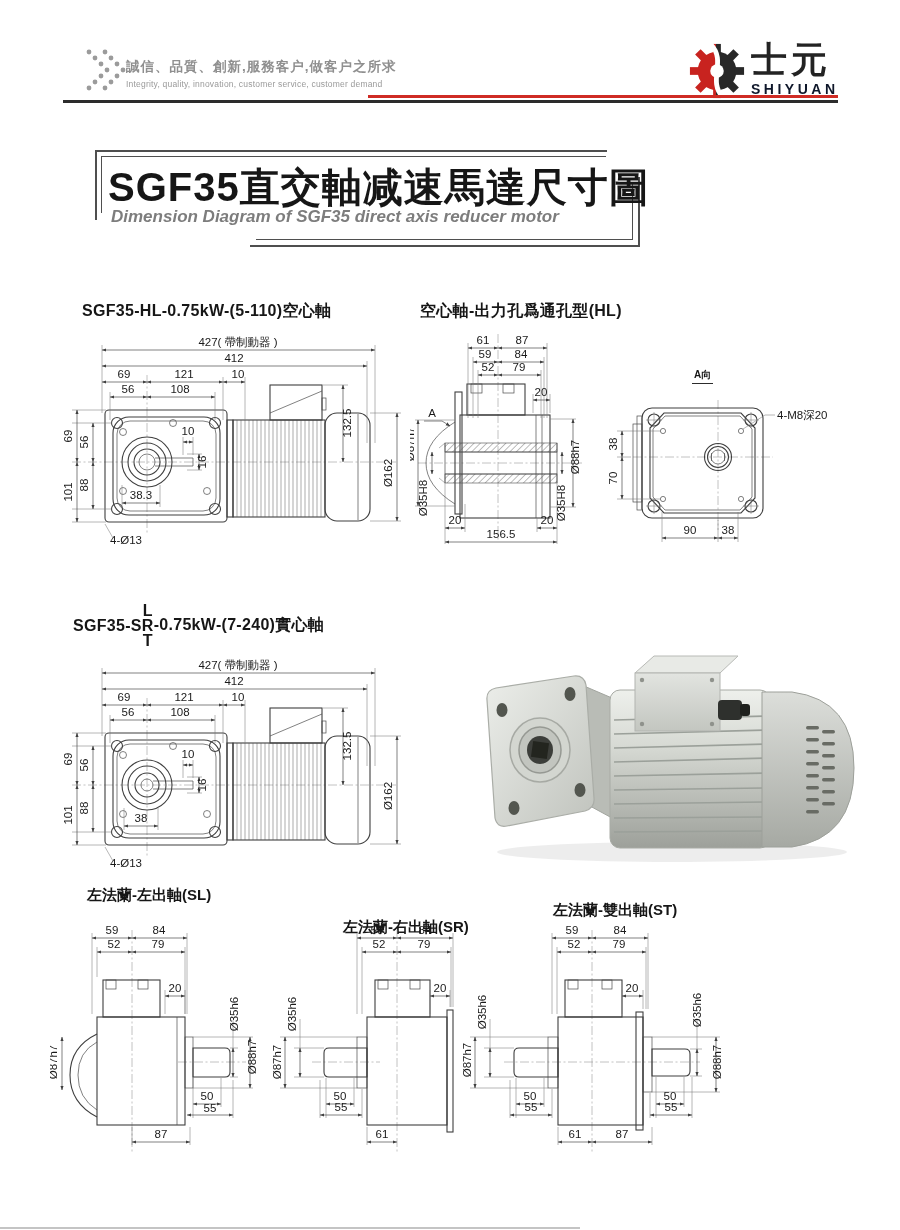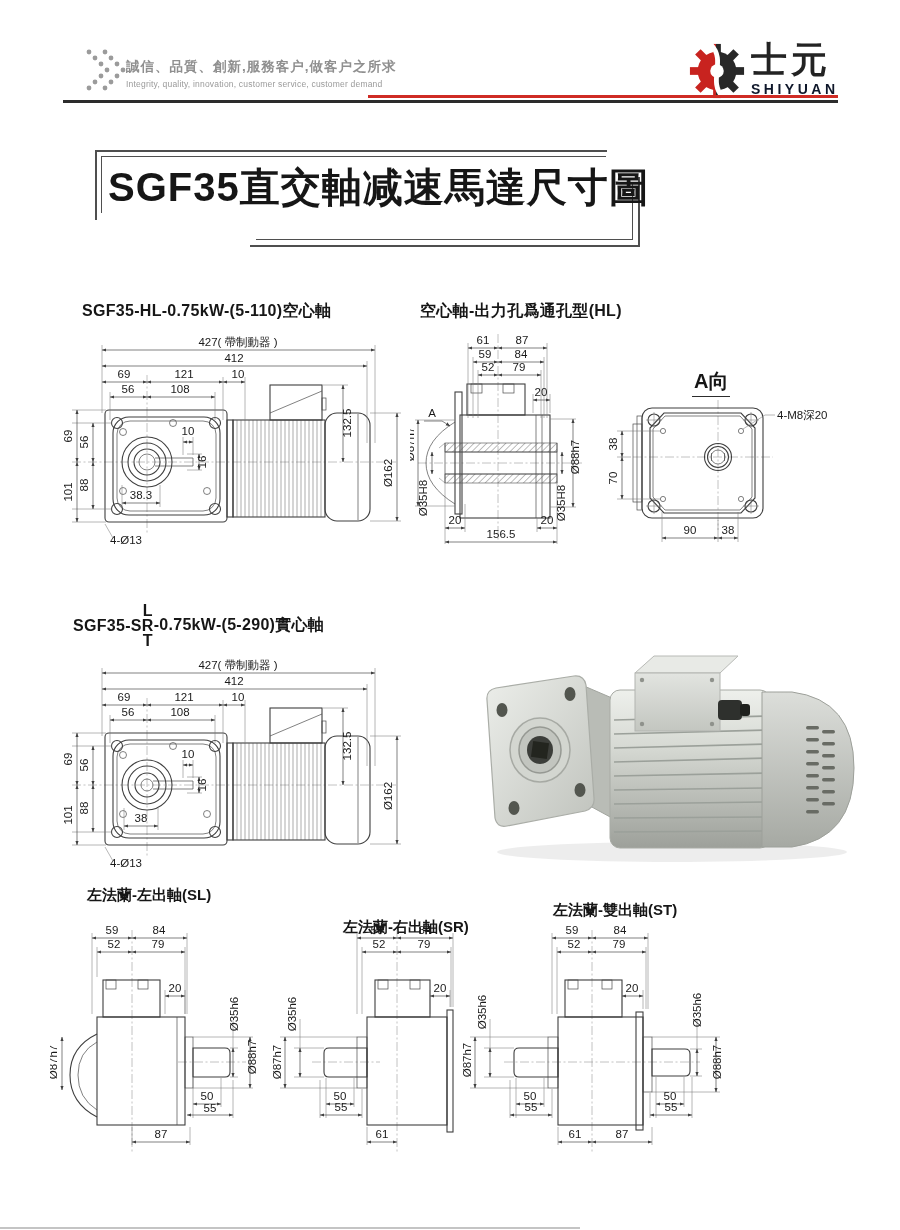--- a/index.html
+++ b/index.html
@@ -13,21 +13,21 @@
   .brand-en{font-size:14px;font-weight:800;color:#0f172a;letter-spacing:3.5px;margin-top:3px;}
   .redline{background:#cf2b24;height:2.5px;}
   .blackline{background:#2c2c2c;height:3px;}
   
   .tb-line{position:absolute;}
   .title-main{font-size:40px;font-weight:900;color:#161616;letter-spacing:1px;white-space:nowrap;text-align:center;}
   .title-sub{font-size:17px;font-weight:700;font-style:italic;color:#7d7d7d;white-space:nowrap;}
   
   .lbl{font-size:16px;font-weight:600;color:#161616;white-space:nowrap;letter-spacing:.3px;}
   .lbl-sm{font-size:15px;font-weight:600;color:#161616;white-space:nowrap;}
-  .aview-lbl{font-size:20px;font-weight:600;color:#161616;border-bottom:1.5px solid #2c2c2c;padding:0 2px 1px 2px;}
+  .aview-lbl{font-size:10px;font-weight:600;color:#161616;border-bottom:1.5px solid #2c2c2c;padding:0 2px 1px 2px;}
   .stack{display:inline-flex;flex-direction:column;align-items:center;line-height:.95;vertical-align:middle;}
   
   .ol{fill:none;stroke:#3f3f3f;stroke-width:1.1;}
   .ol2{fill:none;stroke:#4a4a4a;stroke-width:.7;}
   .dim{fill:none;stroke:#4a4a4a;stroke-width:.7;}
   .ext{fill:none;stroke:#7a7a7a;stroke-width:.55;}
   .cl{fill:none;stroke:#8f8f8f;stroke-width:.55;stroke-dasharray:9 2.5 2 2.5;}
   .fin{stroke:#555;stroke-width:.5;}
   text.d{font:11.5px "Liberation Sans",sans-serif;fill:#1a1a1a;text-anchor:middle;}
   text.ds{font:11.5px "Liberation Sans",sans-serif;fill:#1a1a1a;text-anchor:start;}
@@ -134,32 +134,33 @@
     </div>
   </div>
   <div class="abs redline" style="left:368px;top:95px;width:470px"></div>
   <div class="abs blackline" style="left:63px;top:100px;width:775px"></div>
 
   <div class="abs tb-line" style="left:95px;top:150px;width:510px;height:68px;border-top:2px solid #4f4f4f;border-left:2px solid #4f4f4f"></div>
   <div class="abs tb-line" style="left:101px;top:156px;width:504px;height:56px;border-top:1.5px solid #4f4f4f;border-left:1.5px solid #4f4f4f"></div>
   <div class="abs tb-line" style="left:250px;top:177px;width:388px;height:68px;border-bottom:2px solid #4f4f4f;border-right:2px solid #4f4f4f"></div>
   <div class="abs tb-line" style="left:256px;top:183px;width:376px;height:56px;border-bottom:1.5px solid #4f4f4f;border-right:1.5px solid #4f4f4f"></div>
   <div class="abs title-main" style="left:108px;top:160px">SGF35直交軸减速馬達尺寸圖</div>
+  <div class="abs title-sub" style="left:111px;top:207px">Dimension Diagram of SGF35 direct axis reducer motor</div>
 
   <div class="abs lbl" style="left:82px;top:301px">SGF35-HL-0.75kW-(5-110)空心軸</div>
   <div class="abs lbl" style="left:420px;top:301px">空心軸-出力孔爲通孔型(HL)</div>
   <div class="abs aview-lbl" style="left:692px;top:368px">A向</div>
   <div class="abs lbl" style="left:73px;top:603px;display:flex;align-items:center">
     <span>SGF35-S</span>
       <span class="stack">
         <span>L</span>
         <span>R</span>
         <span>T</span>
       </span>
-      <span>-0.75kW-(5-290)實心軸</span>
+      <span>-0.75kW-(7-240)實心軸</span>
   </div>
   <div class="abs lbl-sm" style="left:87px;top:886px">左法蘭-左出軸(SL)</div>
   <div class="abs lbl-sm" style="left:343px;top:918px">左法蘭-右出軸(SR)</div>
   <div class="abs lbl-sm" style="left:553px;top:901px">左法蘭-雙出軸(ST)</div>
 
   <svg class="abs" style="left:60px;top:325px" width="350" height="250" viewBox="0 0 350 250">
     <g>
       <line class="cl" x1="12" y1="137" x2="336" y2="137"></line>
       <line class="cl" x1="87" y1="50" x2="87" y2="208"></line>
     </g>

